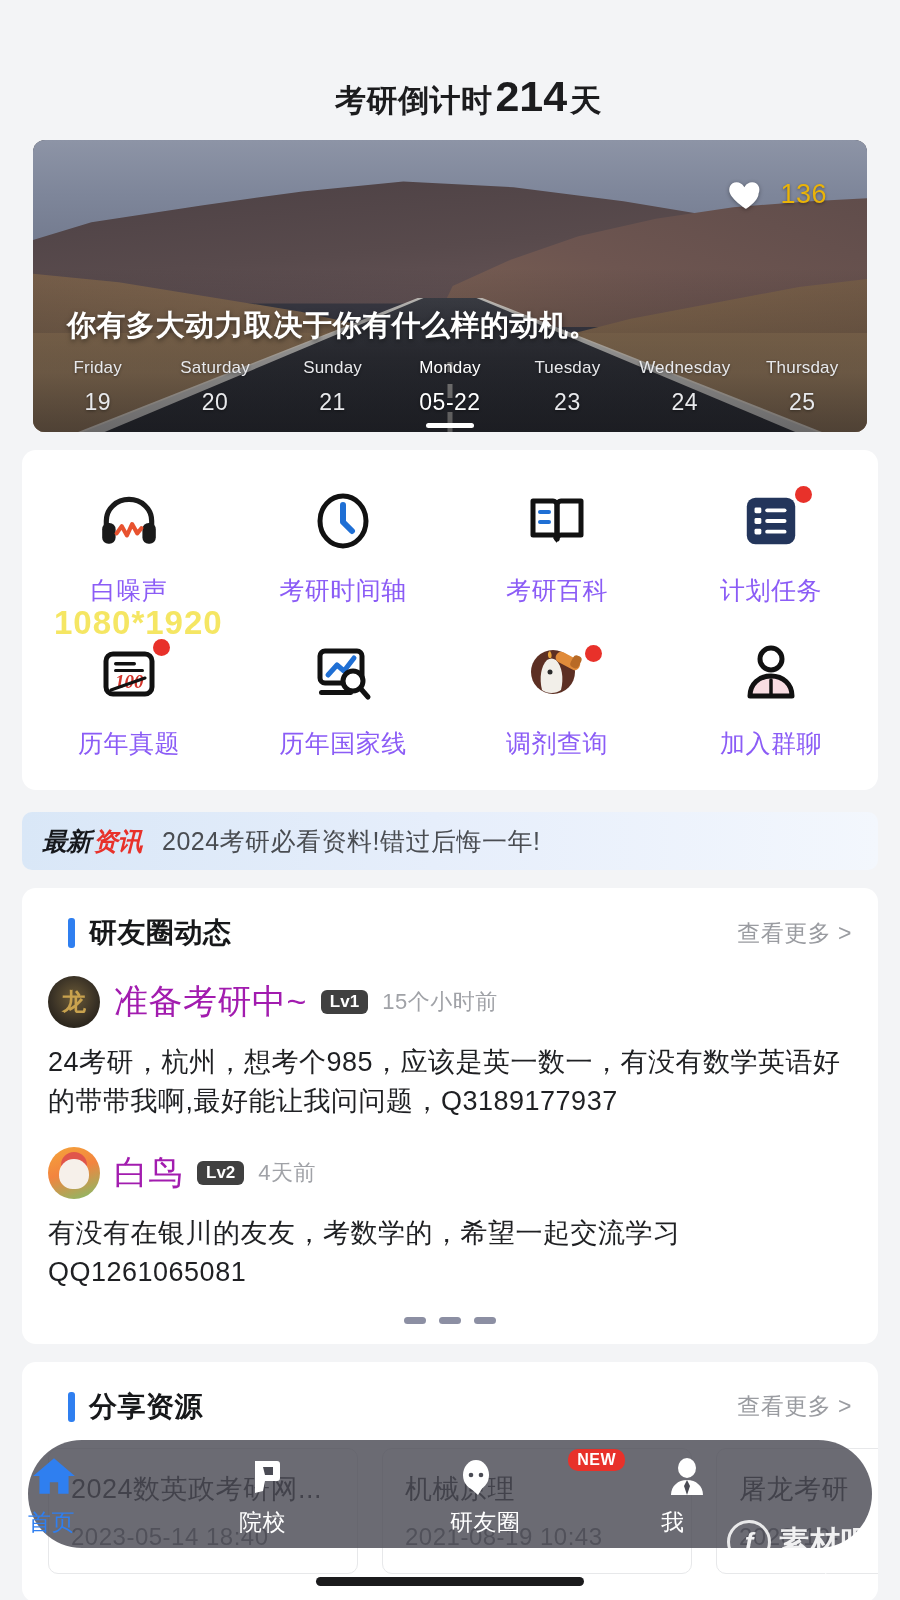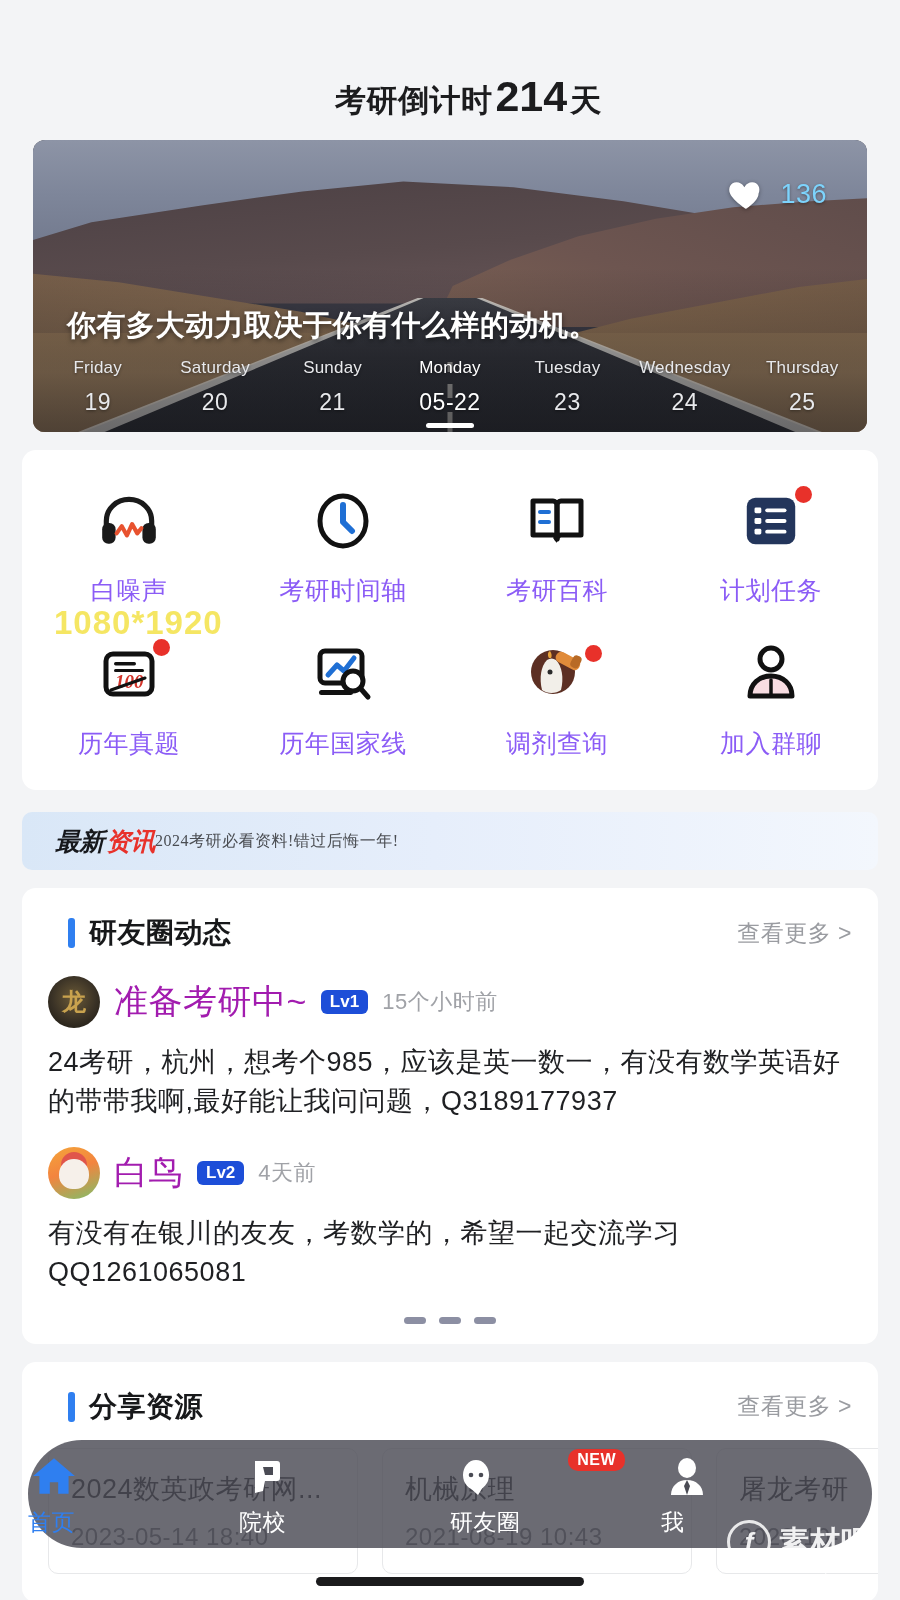--- a/index.html
+++ b/index.html
@@ -80,21 +80,21 @@
   .hero-shade {
     position:absolute; left:0; bottom:0; width:100%; height:56%;
     background:linear-gradient(180deg,rgba(20,20,26,0) 0%,rgba(20,20,26,0.32) 55%,rgba(20,20,26,0.5) 100%);
   }
   .like {
     position:absolute; right:40px; top:34px;
     display:flex; align-items:center; gap:14px;
     z-index:6;
   }
   .like svg { width:40px; height:40px; display:block; filter:drop-shadow(0 1px 2px rgba(0,0,0,.35)); }
-  .like-count { color:#7dd3fc; font-size:27px; letter-spacing:0.5px; text-shadow:0 1px 3px rgba(0,0,0,.4); }
+  .like-count { color:#eab308; font-size:27px; letter-spacing:0.5px; text-shadow:0 1px 3px rgba(0,0,0,.4); }
   .quote {
     position:absolute; left:34px; right:30px; top:166px;
     color:#fff; font-size:29px; font-weight:bold; letter-spacing:0.5px;
     text-shadow:0 2px 5px rgba(0,0,0,.5);
     z-index:6;
   }
   .days {
     position:absolute; left:0; right:0; bottom:16px;
     display:flex; z-index:6; padding:0 6px;
   }
@@ -128,24 +128,24 @@
 
   
   .news {
     margin:22px 22px 0 22px;
     height:58px;
     border-radius:10px;
     background:linear-gradient(90deg,#d9e7f7 0%,#e6eefb 48%,#f3f7fd 100%);
     display:flex; align-items:center; padding:0 20px;
     overflow:hidden;
   }
-  .news-tag { display:flex; align-items:center; font-size:25px; font-weight:bold; font-style:italic; letter-spacing:-0.5px;margin-left:13px; }
+  .news-tag { display:flex; align-items:center; font-size:25px; font-weight:bold; font-style:italic; letter-spacing:-0.5px; }
   .news-tag .t1 { color:#16181c; }
   .news-tag .t2 { color:#e8312a; margin-left:2px; }
-  .news-text { font-size:16px; color:#4a4d52; letter-spacing:0.5px; white-space:nowrap;font-family:Liberation Serif, serif; }
+  .news-text { margin-left:20px; font-size:25px; color:#4a4d52; letter-spacing:0.5px; white-space:nowrap; }
 
   
   .sec-head {
     display:flex; align-items:center; justify-content:space-between;
     padding:26px 26px 0 26px;
   }
   .sec-title { display:flex; align-items:center;margin-left:20px; }
   .sec-bar { width:7px; height:30px; background:#2f7ff0; border-radius:3px; margin-right:14px; }
   .sec-title span { font-size:28px; font-weight:bold; color:#17181a; letter-spacing:0.5px; }
   .more { font-size:23px; color:#9a9ca1; letter-spacing:0.5px; }
@@ -161,21 +161,21 @@
     color:#c8a24e; font-size:24px; font-weight:bold;
   }
   .av2 { background:linear-gradient(160deg,#f4a53a 0%,#f3843f 45%,#7fbf6a 100%); }
   .av2::after {
     content:""; position:absolute; left:50%; top:52%; transform:translate(-50%,-50%);
     width:30px; height:30px; border-radius:50% 50% 45% 45%; background:#f6f0ea;
     box-shadow:0 -9px 0 -2px #e0554b;
   }
   .pname { font-size:34px; color:#a21caf; letter-spacing:0.5px; }
   .lv {
-    background:#1d4ed8; color:#ffffff; font-size:17px; font-weight:bold;
+    background:#404040; color:#ffffff; font-size:17px; font-weight:bold;
     padding:3px 9px 4px 9px; border-radius:6px; letter-spacing:0px; line-height:1;
   }
   .ptime { font-size:22px; color:#a0a2a7; letter-spacing:0.5px; }
   .ptext {
     margin-top:15px; font-size:27px; line-height:1.45; color:#1f2023; letter-spacing:0.5px;
   }
   .dots { display:flex; justify-content:center; gap:13px; padding:24px 0 20px 0; }
   .dot { width:22px; height:7px; border-radius:4px; background:#8c8fa3; }
 
   

